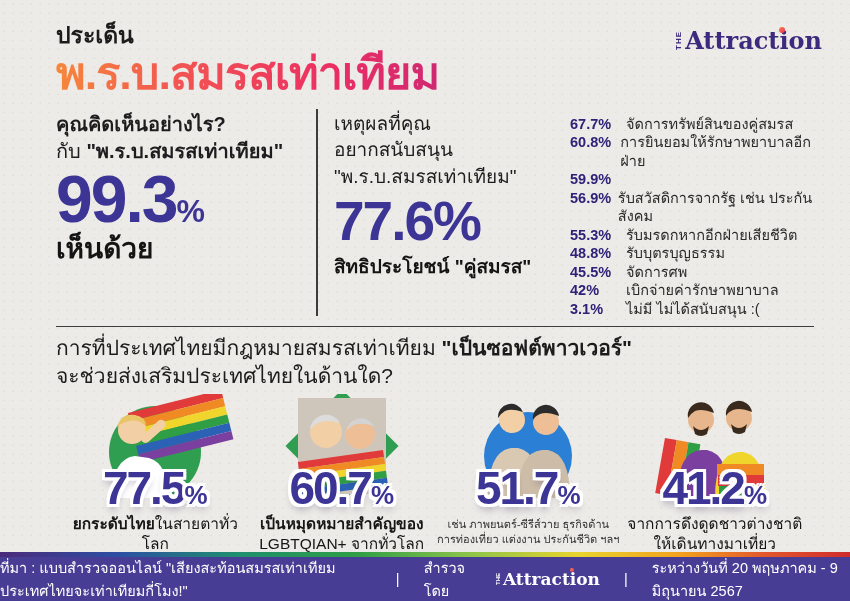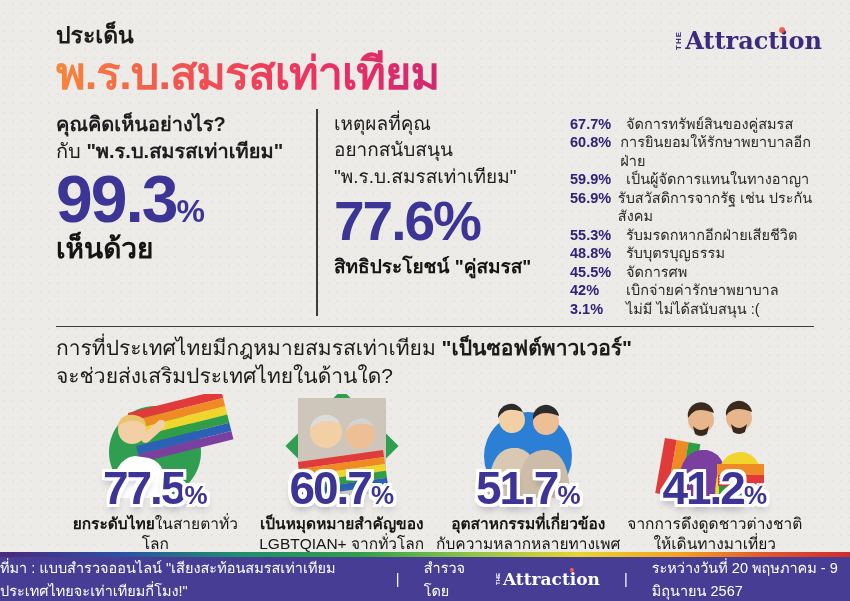--- a/index.html
+++ b/index.html
@@ -115,21 +115,20 @@
         <div class="reason">
             <span class="pct">67.7%</span>
             <span class="lbl">จัดการทรัพย์สินของคู่สมรส</span>
           </div>
         <div class="reason">
             <span class="pct">60.8%</span>
             <span class="lbl">การยินยอมให้รักษาพยาบาลอีกฝ่าย</span>
           </div>
         <div class="reason">
             <span class="pct">59.9%</span>
-            <span class="lbl">เป็นผู้จัดการแทนในทางอาญา</span>
           </div>
         <div class="reason">
             <span class="pct">56.9%</span>
             <span class="lbl">รับสวัสดิการจากรัฐ เช่น ประกันสังคม</span>
           </div>
         <div class="reason">
             <span class="pct">55.3%</span>
             <span class="lbl">รับมรดกหากอีกฝ่ายเสียชีวิต</span>
           </div>
         <div class="reason">
@@ -218,25 +217,20 @@
             <circle cx="80" cy="62" r="44" fill="#2b7fd4"></circle>
             <circle cx="64" cy="26" r="13" fill="#f3cfa6"></circle>
             <path d="M50 24 a13 13 0 0 1 25 -6 q-12 -4 -18 -1 q-5 3 -7 7z" fill="#2b2b2b"></path>
             <path d="M40 104 q0 -48 24 -50 l6 0 q22 4 22 50z" fill="#d9c9b2"></path>
             <circle cx="98" cy="28" r="13" fill="#eebf96"></circle>
             <path d="M85 26 a13 13 0 0 1 26 -4 q-12 -5 -19 -2 q-5 2 -7 6z" fill="#2b2b2b"></path>
             <path d="M70 104 q0 -46 24 -48 l6 0 q22 4 22 48z" fill="#cdbda8"></path>
           </svg>
         </div>
         <div class="big-num"><span>51.7</span><span class="sign">%</span></div>
-        <div class="cap">
-          <div><b>อุตสาหกรรมที่เกี่ยวข้อง</b></div>
-          <div>กับความหลากหลายทางเพศ</div>
-          <div><b>มีการเติบโต</b></div>
-        </div>
         <div class="note">
           <div>เช่น ภาพยนตร์-ซีรีส์วาย ธุรกิจด้าน</div>
           <div>การท่องเที่ยว แต่งงาน ประกันชีวิต ฯลฯ</div>
         </div>
       </div>
 
       <div class="card">
         <div class="photo">
           <svg width="160" height="104" viewBox="0 0 160 104">
             <g transform="rotate(10 50 80)">

